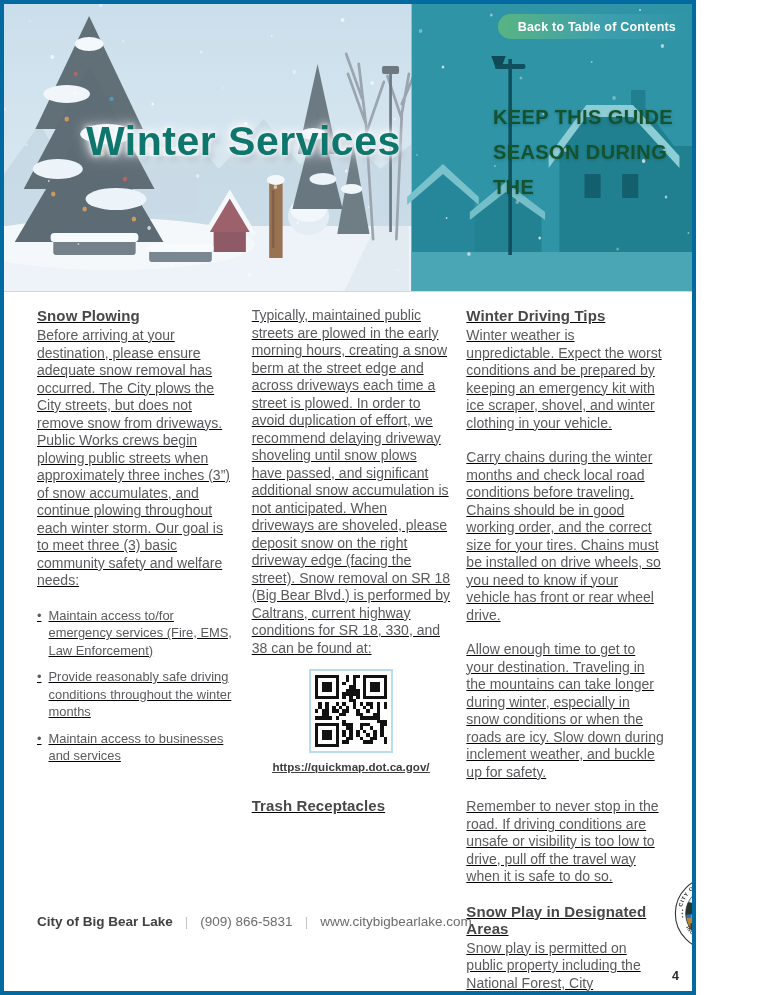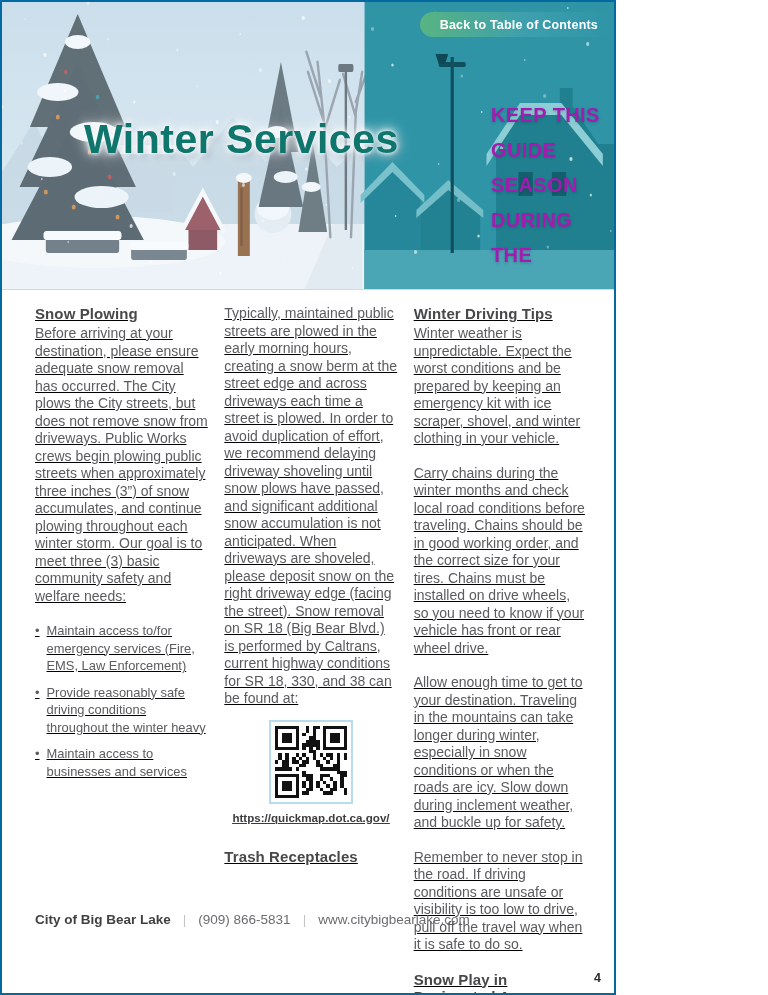--- a/index.html
+++ b/index.html
@@ -1,31 +1,31 @@
 <!DOCTYPE html>
 <html><head>
 <meta charset="utf-8">
 <style>
   html,body{margin:0;padding:0;background:#ffffff;}
-  .page{position:relative;width:616px;height:995px;background:#ffffff;overflow:hidden;
-        font-family:"Liberation Sans",sans-serif;border:2px solid #0369a1;box-sizing:border-box;}
+  .page{position:relative;width:696px;height:995px;background:#ffffff;overflow:hidden;
+        font-family:"Liberation Sans",sans-serif;border:4px solid #0369a1;box-sizing:border-box;}
 
   
   .hero{position:relative;width:100%;height:287px;overflow:hidden;border-bottom:1px solid #c9dbe6;}
   .hero svg.scene{position:absolute;left:0;top:0;width:100%;height:100%;display:block;}
   .back-btn{position:absolute;top:10px;right:0;height:25px;display:flex;align-items:center;
         padding:0 16px 0 20px;border:none;border-radius:13px 0 0 13px;cursor:pointer;
         background:linear-gradient(90deg,#58b482 0%,#3d9fae 55%,#2e94a6 100%);
         color:#ffffff;font-weight:bold;font-size:12.5px;letter-spacing:.2px;
         font-family:"Liberation Sans",sans-serif;}
   .hero-title{position:absolute;left:82px;top:114px;margin:0;font-size:41px;font-weight:800;
         letter-spacing:.5px;color:#0f766e;
         text-shadow:0 0 4px #ffffff,0 0 10px #ffffff,0 0 16px rgba(255,255,255,.95),
                     3px 4px 6px rgba(30,50,95,.35);}
-  .hero-tagline{position:absolute;left:489px;top:96px;color:#a21caf;font-weight:800;
+  .hero-tagline{position:absolute;left:489px;top:96px;color:#14532d;font-weight:800;
         font-size:20px;line-height:35px;letter-spacing:.4px;
         text-shadow:0 1px 3px rgba(0,40,50,.25);}
 
   
   .content{position:absolute;left:33px;top:303px;right:27px;display:flex;gap:16px;text-decoration:underline;}
   .col{flex:1;min-width:0;}
   .col h2{margin:0 0 3px;font-size:15px;font-weight:800;color:#474849;letter-spacing:.1px;}
   .col p{margin:0 0 17px;font-size:14px;line-height:17.5px;color:#5a5b5e;}
   .bullets{margin:2px 0 20px;}
   .bullet-item{display:flex;gap:7px;margin:0 0 9px;font-size:12.9px;line-height:17.5px;color:#5a5b5e;}
@@ -216,21 +216,21 @@
     <section class="col">
       <h2>Snow Plowing</h2>
       <p>Before arriving at your destination, please ensure adequate snow removal has occurred. The City plows the City streets, but does not remove snow from driveways. Public Works crews begin plowing public streets when approximately three inches (3”) of snow accumulates, and continue plowing throughout each winter storm. Our goal is to meet three (3) basic community safety and welfare needs:</p>
       <div class="bullets">
         <div class="bullet-item">
           <span class="bullet-char">•</span>
           <span>Maintain access to/for emergency services (Fire, EMS, Law Enforcement)</span>
         </div>
         <div class="bullet-item">
           <span class="bullet-char">•</span>
-          <span>Provide reasonably safe driving conditions throughout the winter heavy</span>
+          <span>Provide reasonably safe driving conditions throughout the winter months</span>
         </div>
         <div class="bullet-item">
           <span class="bullet-char">•</span>
           <span>Maintain access to businesses and services</span>
         </div>
       </div>
     </section>
 
     <section class="col">
       <p style="margin-bottom:12px">Typically, maintained public streets are plowed in the early morning hours, creating a snow berm at the street edge and across driveways each time a street is plowed. In order to avoid duplication of effort, we recommend delaying driveway shoveling until snow plows have passed, and significant additional snow accumulation is not anticipated. When driveways are shoveled, please deposit snow on the right driveway edge (facing the street). Snow removal on SR 18 (Big Bear Blvd.) is performed by Caltrans, current highway conditions for SR 18, 330, and 38 can be found at:</p>

